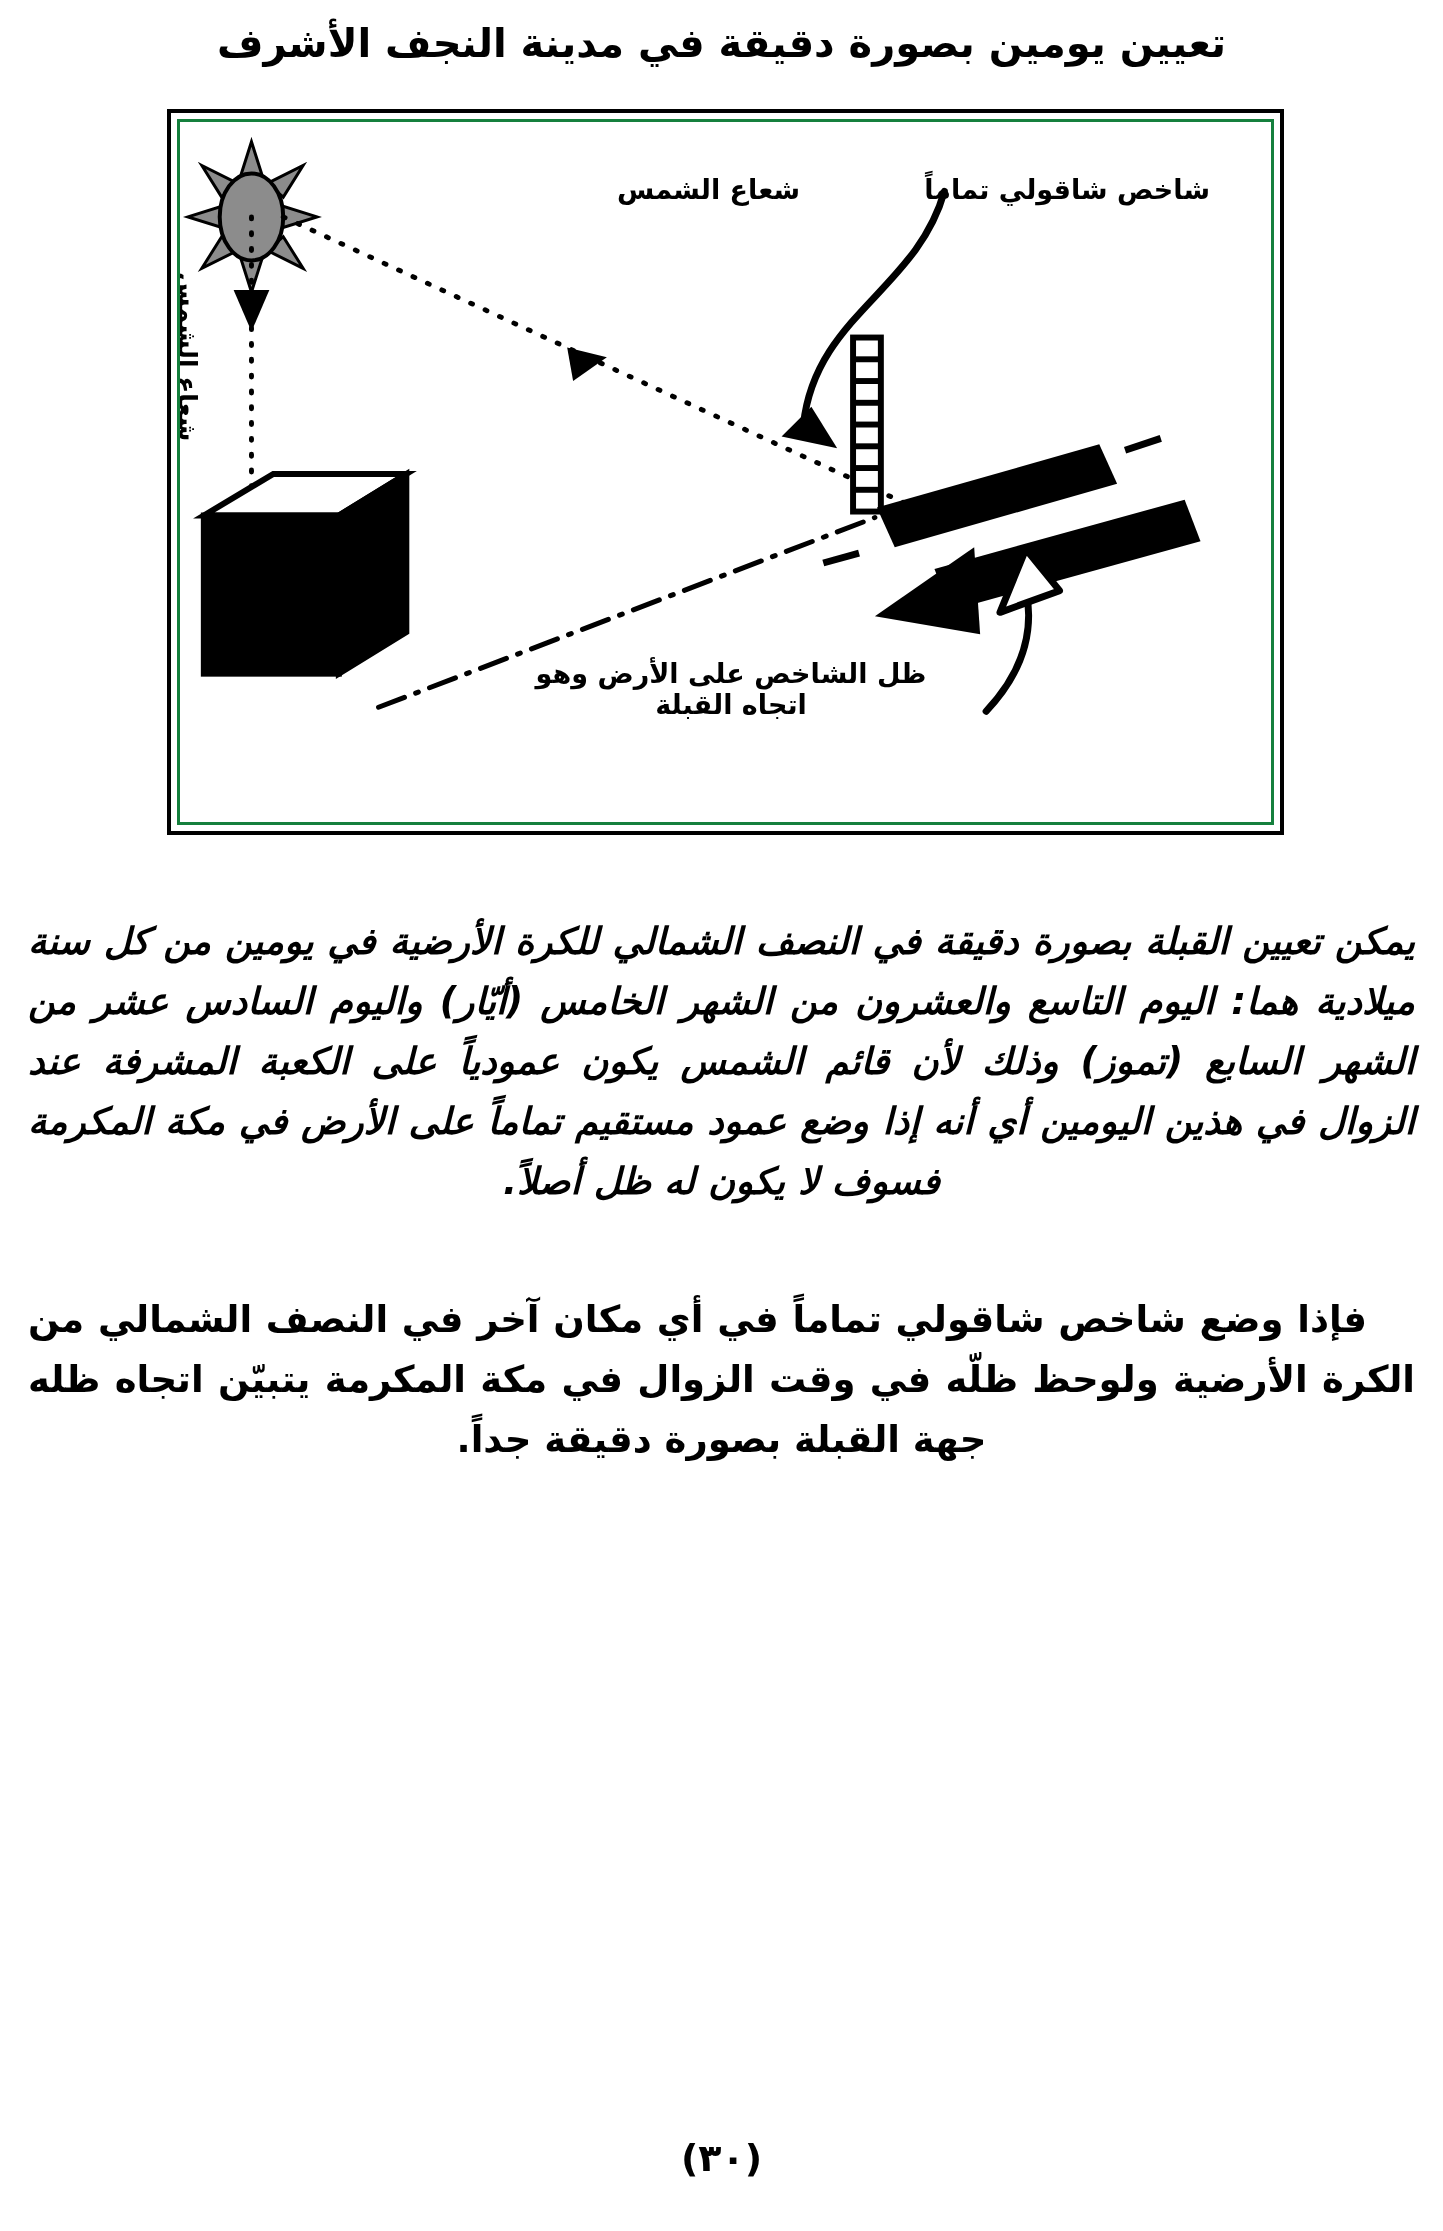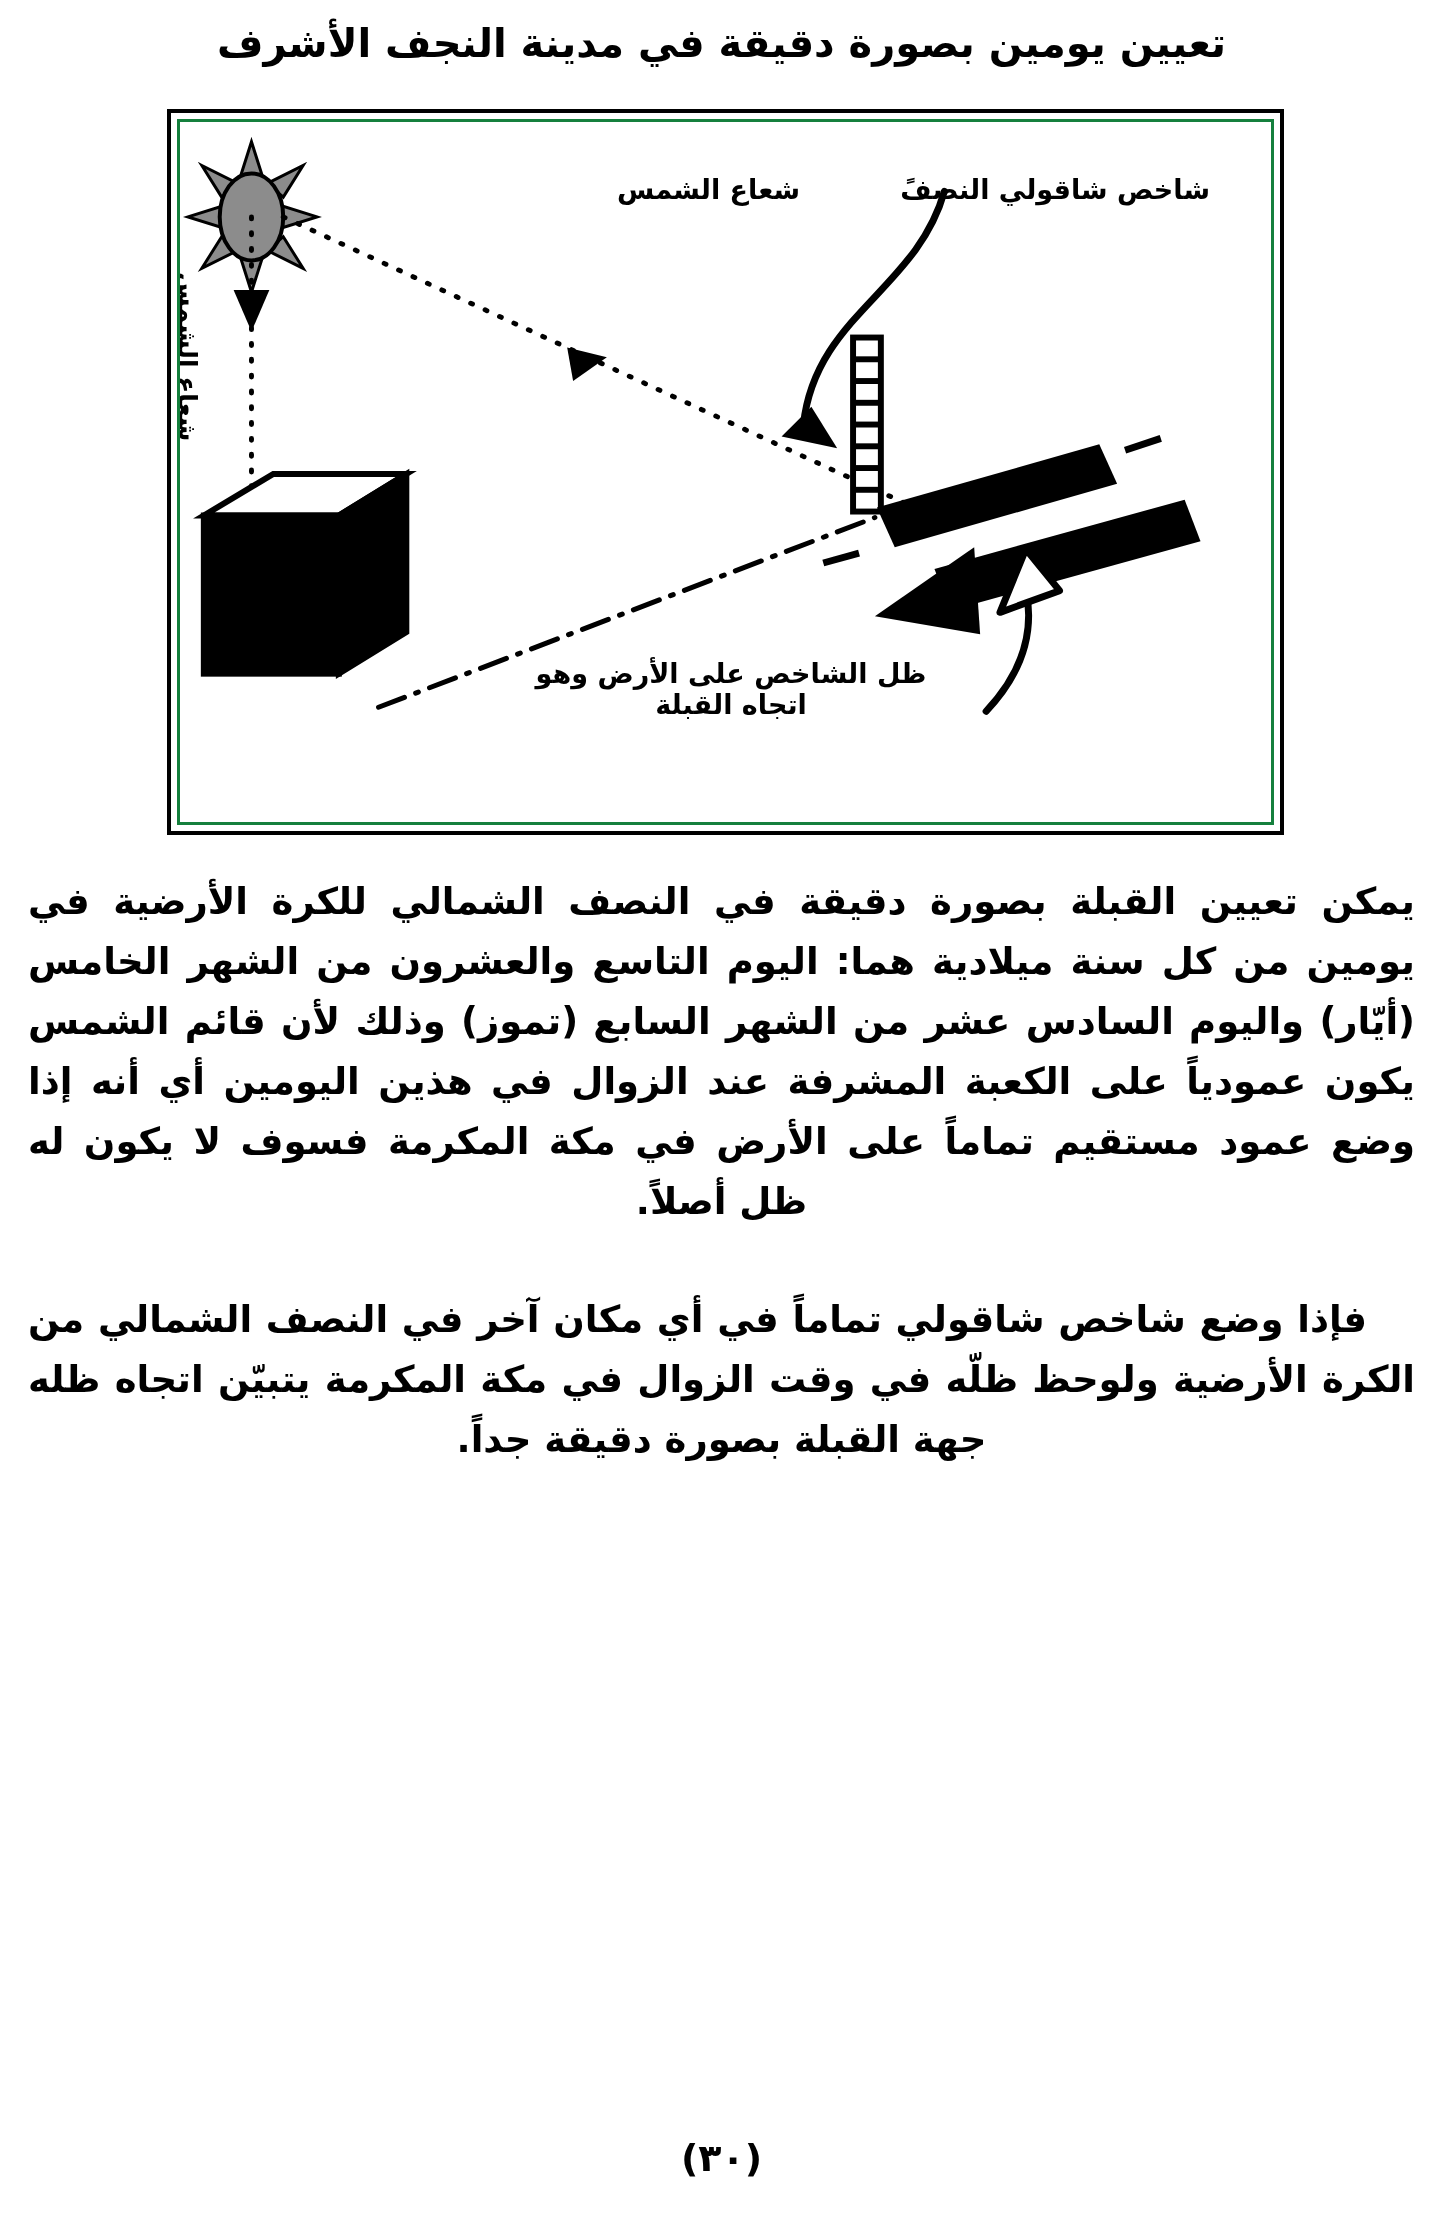--- a/index.html
+++ b/index.html
@@ -95,21 +95,21 @@
     width:1387px;
     direction:rtl;
     text-align:justify;
     text-align-last:center;
     font-family:"DejaVu Sans","Liberation Sans",sans-serif;
     font-weight:bold;
     font-size:37px;
     line-height:1.62;
     color:#000;
   }
-  #para-1{ top:872px; }
+  #para-1{ top:912px;font-style:italic; }
   #para-2{ top:1290px; }
   #para-3{ top:1548px; }
   .indent{ display:inline-block; width:48px; }
 
   
   .page-number{
     position:absolute;
     left:0;
     bottom:51px;
     width:1443px;
@@ -199,21 +199,21 @@
 
         <g>
           <path d="M 812,596 C 846,560 862,520 852,472" fill="none" stroke="#000" stroke-width="7" stroke-linecap="round"></path>
           <polygon points="852,432 826,496 886,474" fill="#ffffff" stroke="#000" stroke-width="7" stroke-linejoin="round"></polygon>
         </g>
 
       </svg>
 
       <div class="fig-label" id="label-sunray-top">شعاع الشمس</div>
 
-      <div class="fig-label" id="label-gnomon">شاخص شاقولي النصفً</div>
+      <div class="fig-label" id="label-gnomon">شاخص شاقولي تماماً</div>
 
       <div class="fig-label" id="label-sunray-side">شعاع الشمس</div>
 
       <div class="fig-label" id="label-shadow">ظل الشاخص على الأرض وهو اتجاه القبلة</div>
 
     </div>
   </div>
 
   <div class="body-text" id="para-1">يمكن تعيين القبلة بصورة دقيقة في النصف الشمالي للكرة الأرضية في يومين من كل سنة ميلادية هما: اليوم التاسع والعشرون من الشهر الخامس (أيّار) واليوم السادس عشر من الشهر السابع (تموز) وذلك لأن قائم الشمس يكون عمودياً على الكعبة المشرفة عند الزوال في هذين اليومين أي أنه إذا وضع عمود مستقيم تماماً على الأرض في مكة المكرمة فسوف لا يكون له ظل أصلاً.</div>
 

